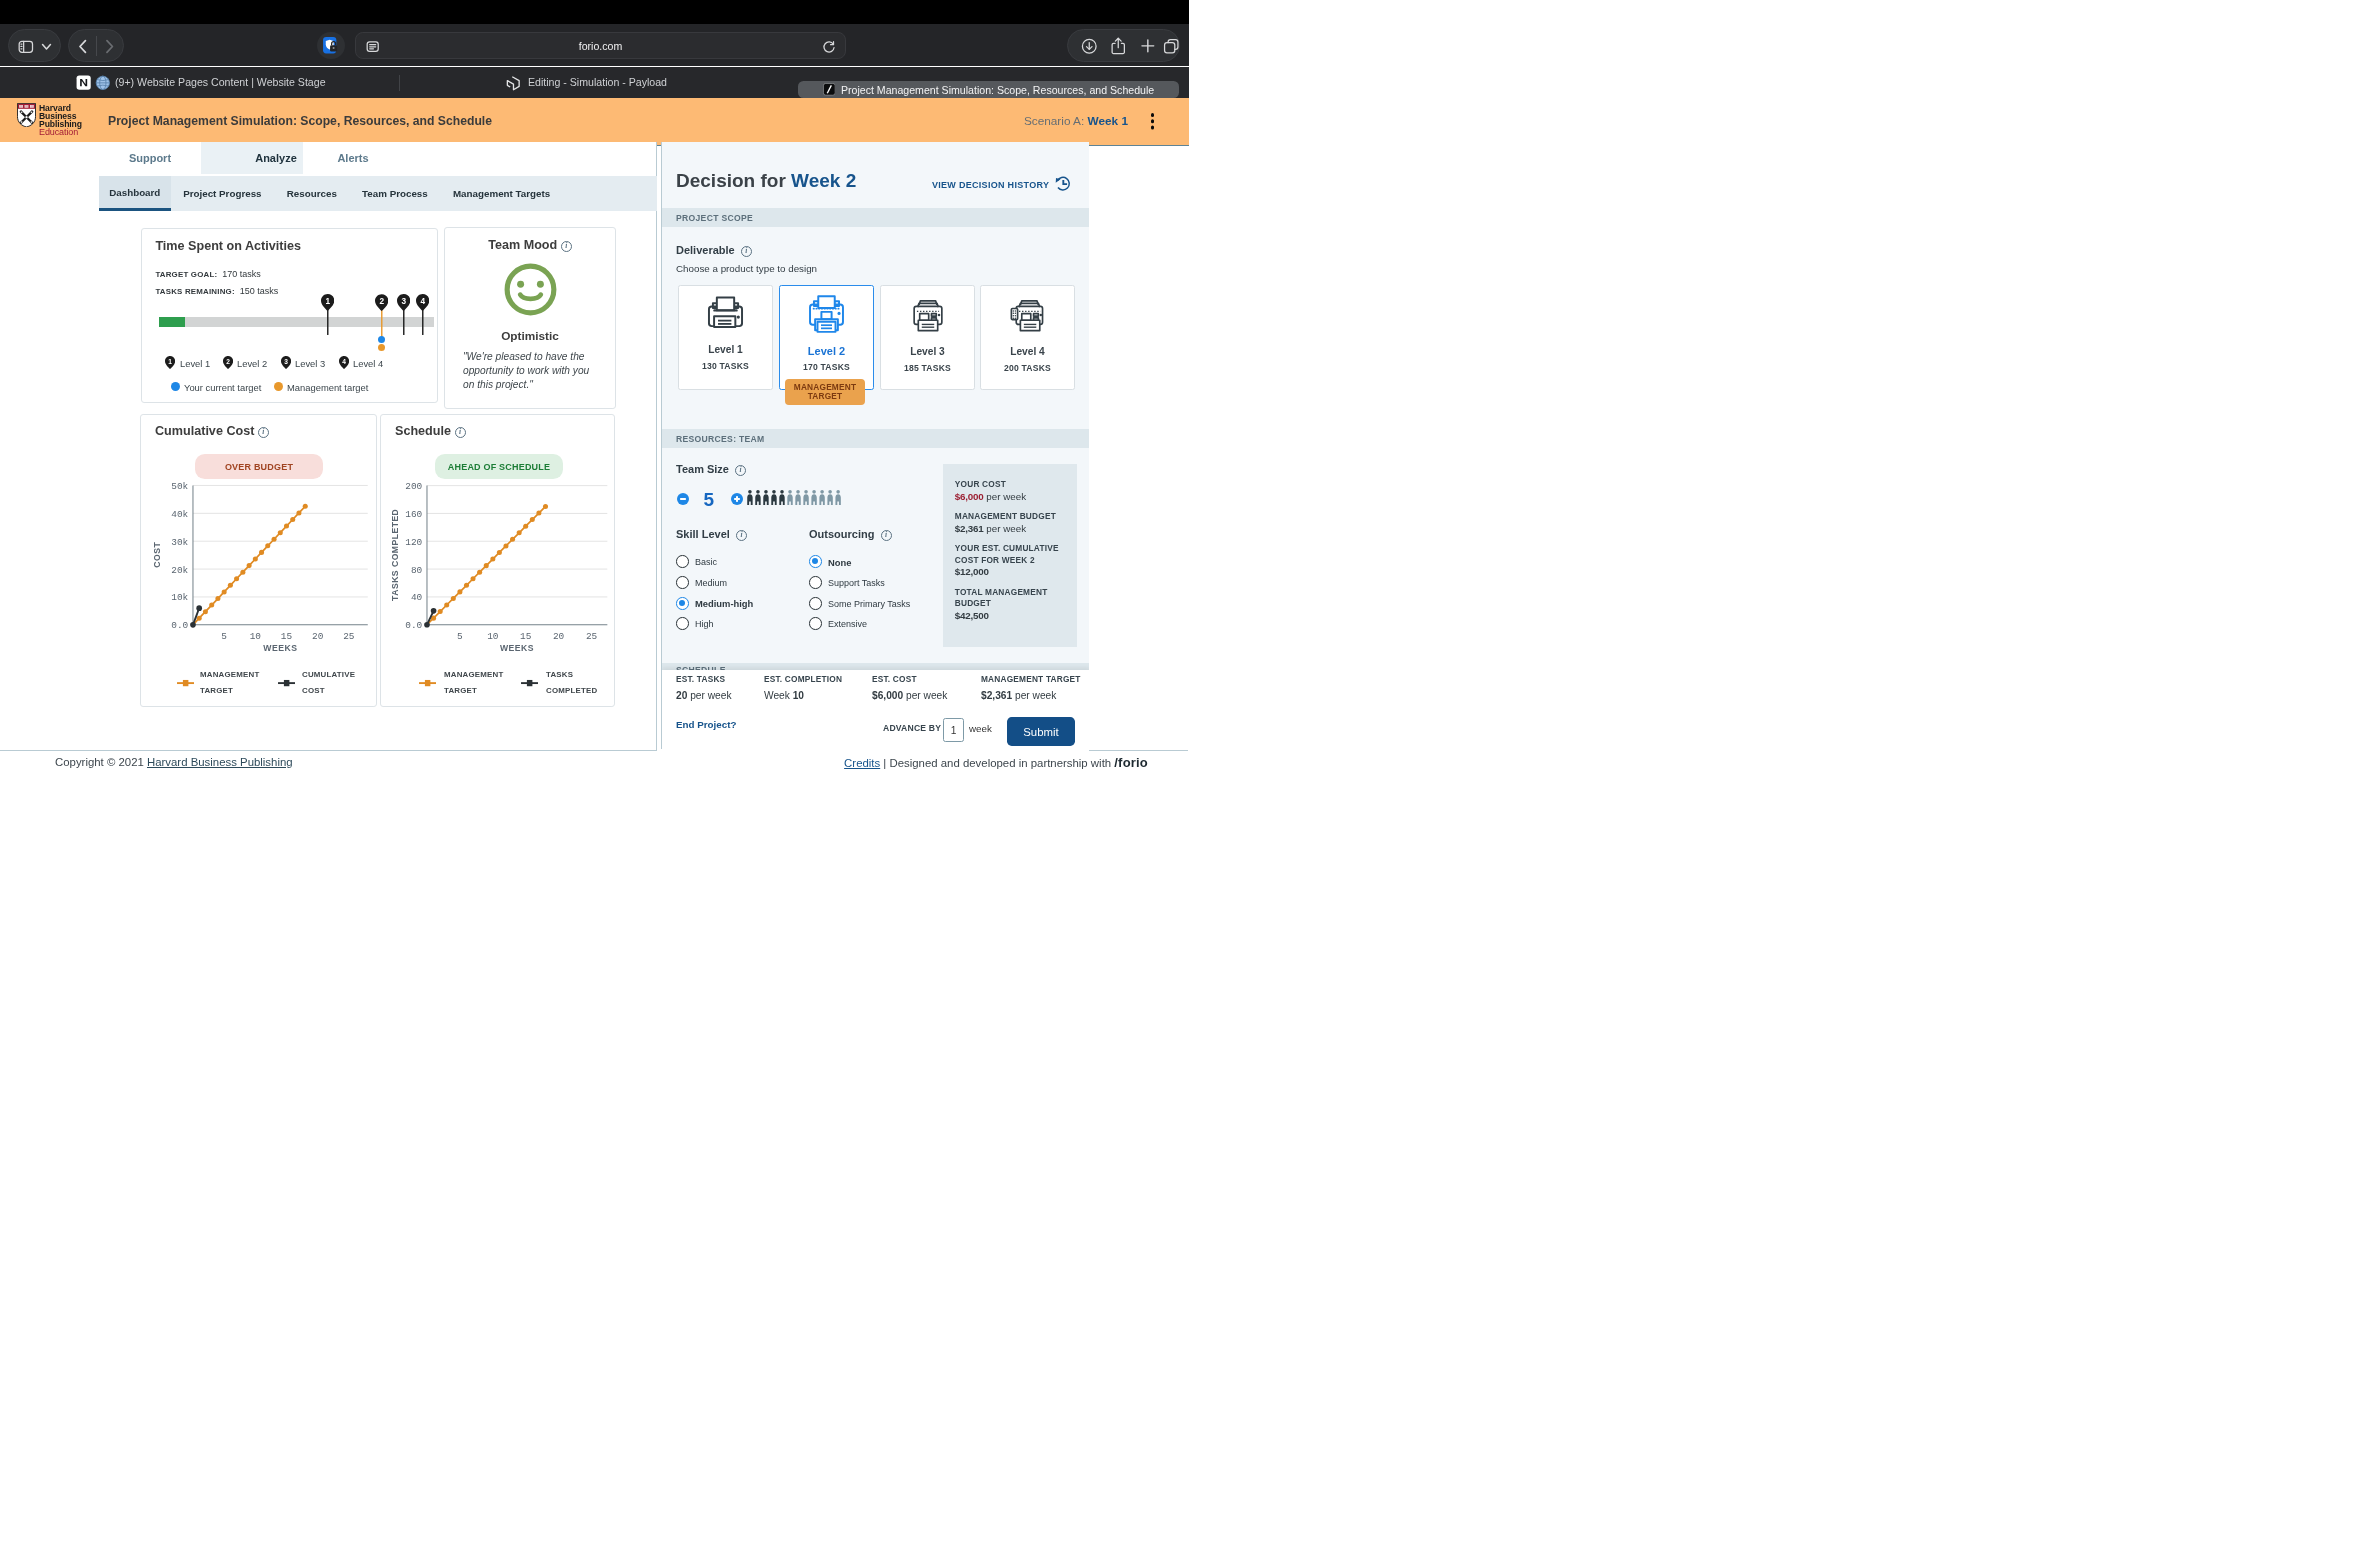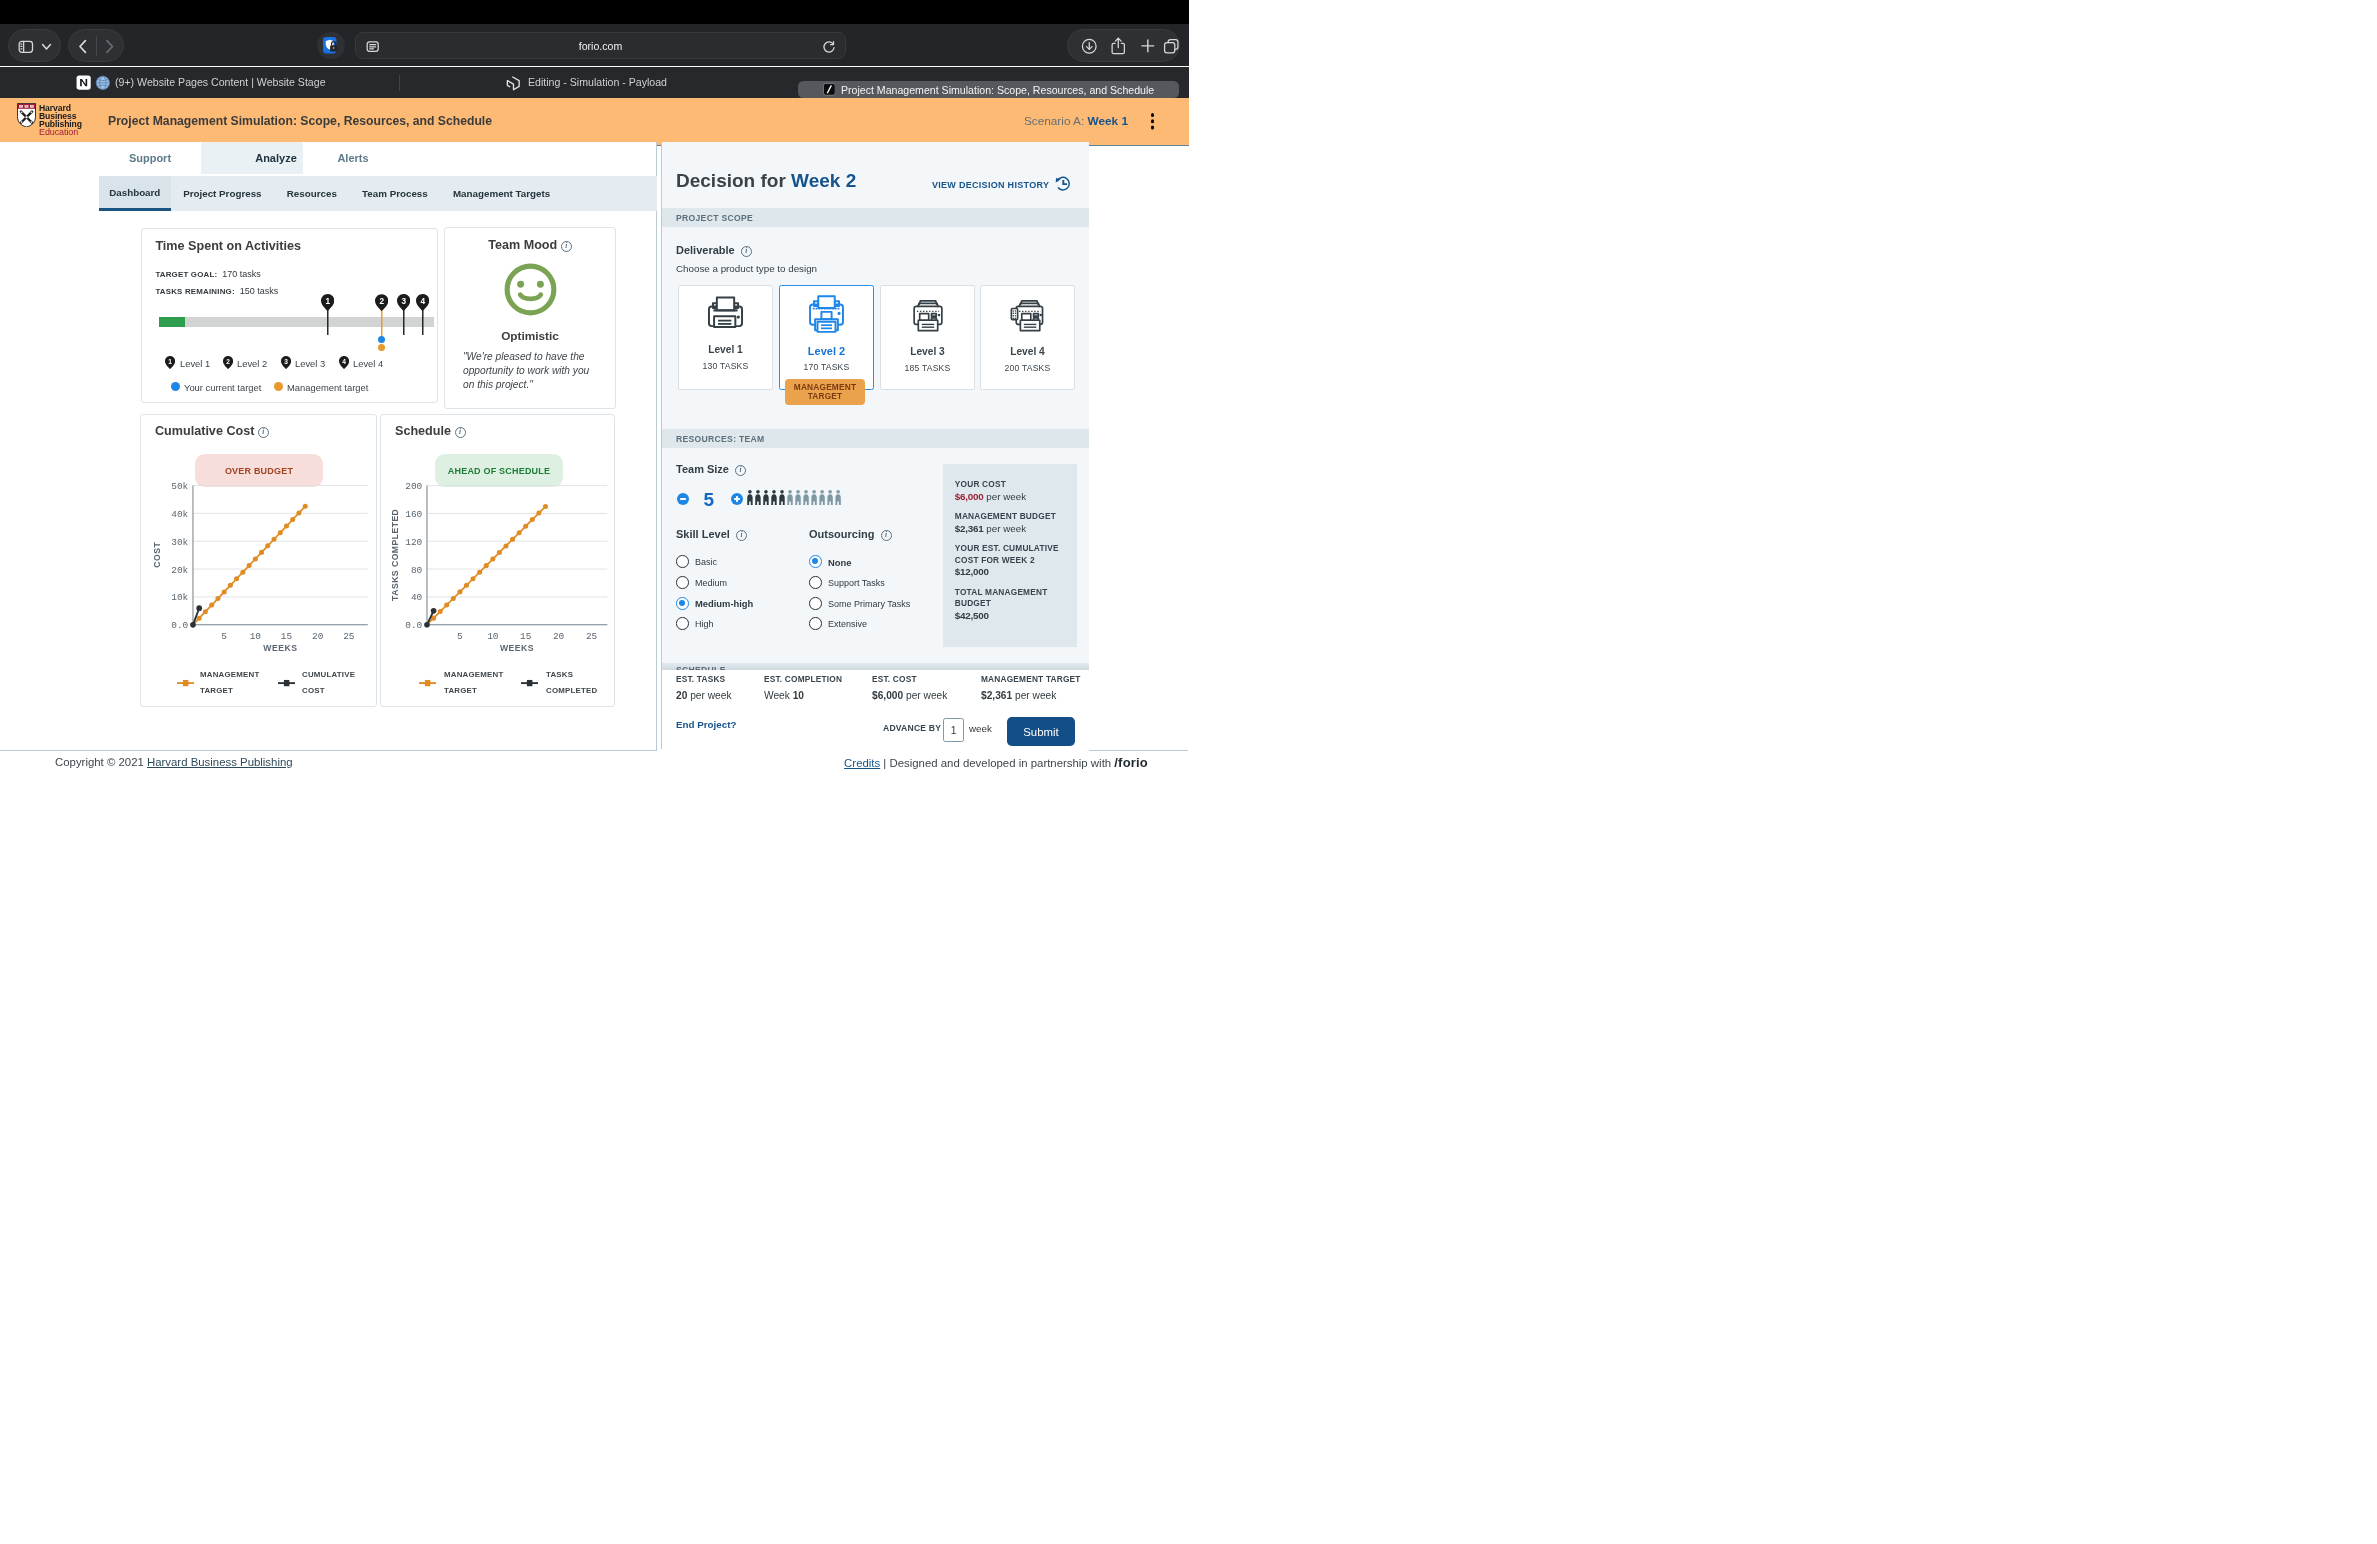--- a/index.html
+++ b/index.html
@@ -28,33 +28,33 @@
 #lfoot{position:absolute;left:0;top:750px;width:657px;height:23px;border-top:0.8px solid #b9cbd3;}
 .maintab{position:absolute;top:0;height:32px;display:flex;align-items:center;justify-content:center;font-size:11px;font-weight:bold;color:#5d7a8c;}
 #tab-analyze{background:#eaf1f5;color:#20333e;padding-left:48px;}
 #subtabs{position:absolute;left:99px;top:34px;width:558px;height:35px;background:#e4ecf1;display:flex;}
 .sub{display:flex;align-items:center;padding:0 12.6px;font-size:9.8px;font-weight:bold;color:#26343c;}
 #sub-dash{background:#d8e3ea;border-bottom:3.1px solid #1b5480;padding:0 10.2px;}
 .card{position:absolute;background:#fff;border:0.8px solid #dde3e7;border-radius:3.1px;}
 .ctitle{font-size:12.6px;font-weight:bold;color:#3d3d3d;}
 .icirc{display:inline-block;width:11px;height:11px;border:1.2px solid #5b7282;border-radius:50%;color:#5b7282;font-size:7.5px;font-weight:bold;text-align:center;line-height:8.6px;vertical-align:0.8px;font-family:"Liberation Serif",serif;font-style:italic;}
 
-.badge{position:absolute;height:33px;border-radius:9.8px;font-size:9px;font-weight:bold;display:flex;align-items:center;justify-content:center;letter-spacing:0.2px;}
+.badge{position:absolute;height:25px;border-radius:9.8px;font-size:9px;font-weight:bold;display:flex;align-items:center;justify-content:center;letter-spacing:0.2px;}
 .axm{font-family:"Liberation Mono",monospace;font-size:12px;fill:#5a6570;}
 .axt{font-family:"Liberation Sans",sans-serif;font-size:11px;font-weight:bold;fill:#5a6570;letter-spacing:0.6px;}
 .leg{position:absolute;font-size:7.9px;font-weight:bold;color:#40474c;line-height:15.7px;letter-spacing:0.2px;}
 
 #panel{position:absolute;left:661px;top:142px;width:428px;height:607px;background:#f3f7fa;border-left:0.8px solid #b9cbd3;overflow:hidden;}
 .band{position:absolute;left:0;width:428px;height:19px;background:#dde7ec;color:#5c6f7b;font-size:8.6px;font-weight:bold;letter-spacing:0.3px;display:flex;align-items:center;padding-left:14px;}
 .blue{color:#17548c;}
 .h2{font-size:19px;font-weight:bold;color:#3b4248;}
 .h3{font-size:11px;font-weight:bold;color:#323e46;}
 .dcard{position:absolute;top:143px;width:95px;height:105px;background:#fff;border:0.8px solid #d9dfe3;border-radius:2.4px;text-align:center;}
 .dcard .lvl{font-size:10.2px;font-weight:bold;color:#3a444b;margin-top:6.3px;}
-.dcard .tk{font-size:8.6px;color:#3a444b;margin-top:5.5px;letter-spacing:0.2px;}
+.dcard .tk{font-size:8.6px;color:#3a444b;margin-top:5.5px;letter-spacing:0.2px;font-weight:bold;}
 .radio{position:absolute;width:12.6px;height:12.6px;border:1.3px solid #2a3338;border-radius:50%;background:#fff;}
 .radio.sel{border:1.3px solid #1e87e6;}
 .radio.sel::after{content:"";position:absolute;left:2px;top:2px;width:6.3px;height:6.3px;border-radius:50%;background:#1e87e6;}
 .rlbl{position:absolute;font-size:9px;color:#2f3a41;}
 .costbox{position:absolute;left:281px;top:322px;width:134px;height:183px;background:#dfe8ed;padding:15px 9.4px 0 11.8px;}
 .cb-l{font-size:8.3px;font-weight:bold;color:#37444d;line-height:11.5px;letter-spacing:0.2px;}
 .cb-v{font-size:9.8px;color:#333c42;line-height:12px;margin-bottom:8.6px;}
 .cb-v b{letter-spacing:-0.2px;}
 #sfoot{position:absolute;left:0;top:528px;width:428px;height:80px;background:#fff;box-shadow:0 -1.6px 4.7px rgba(0,0,0,0.08);}
 .est-l{font-size:8.3px;font-weight:bold;color:#37444d;letter-spacing:0.2px;}

